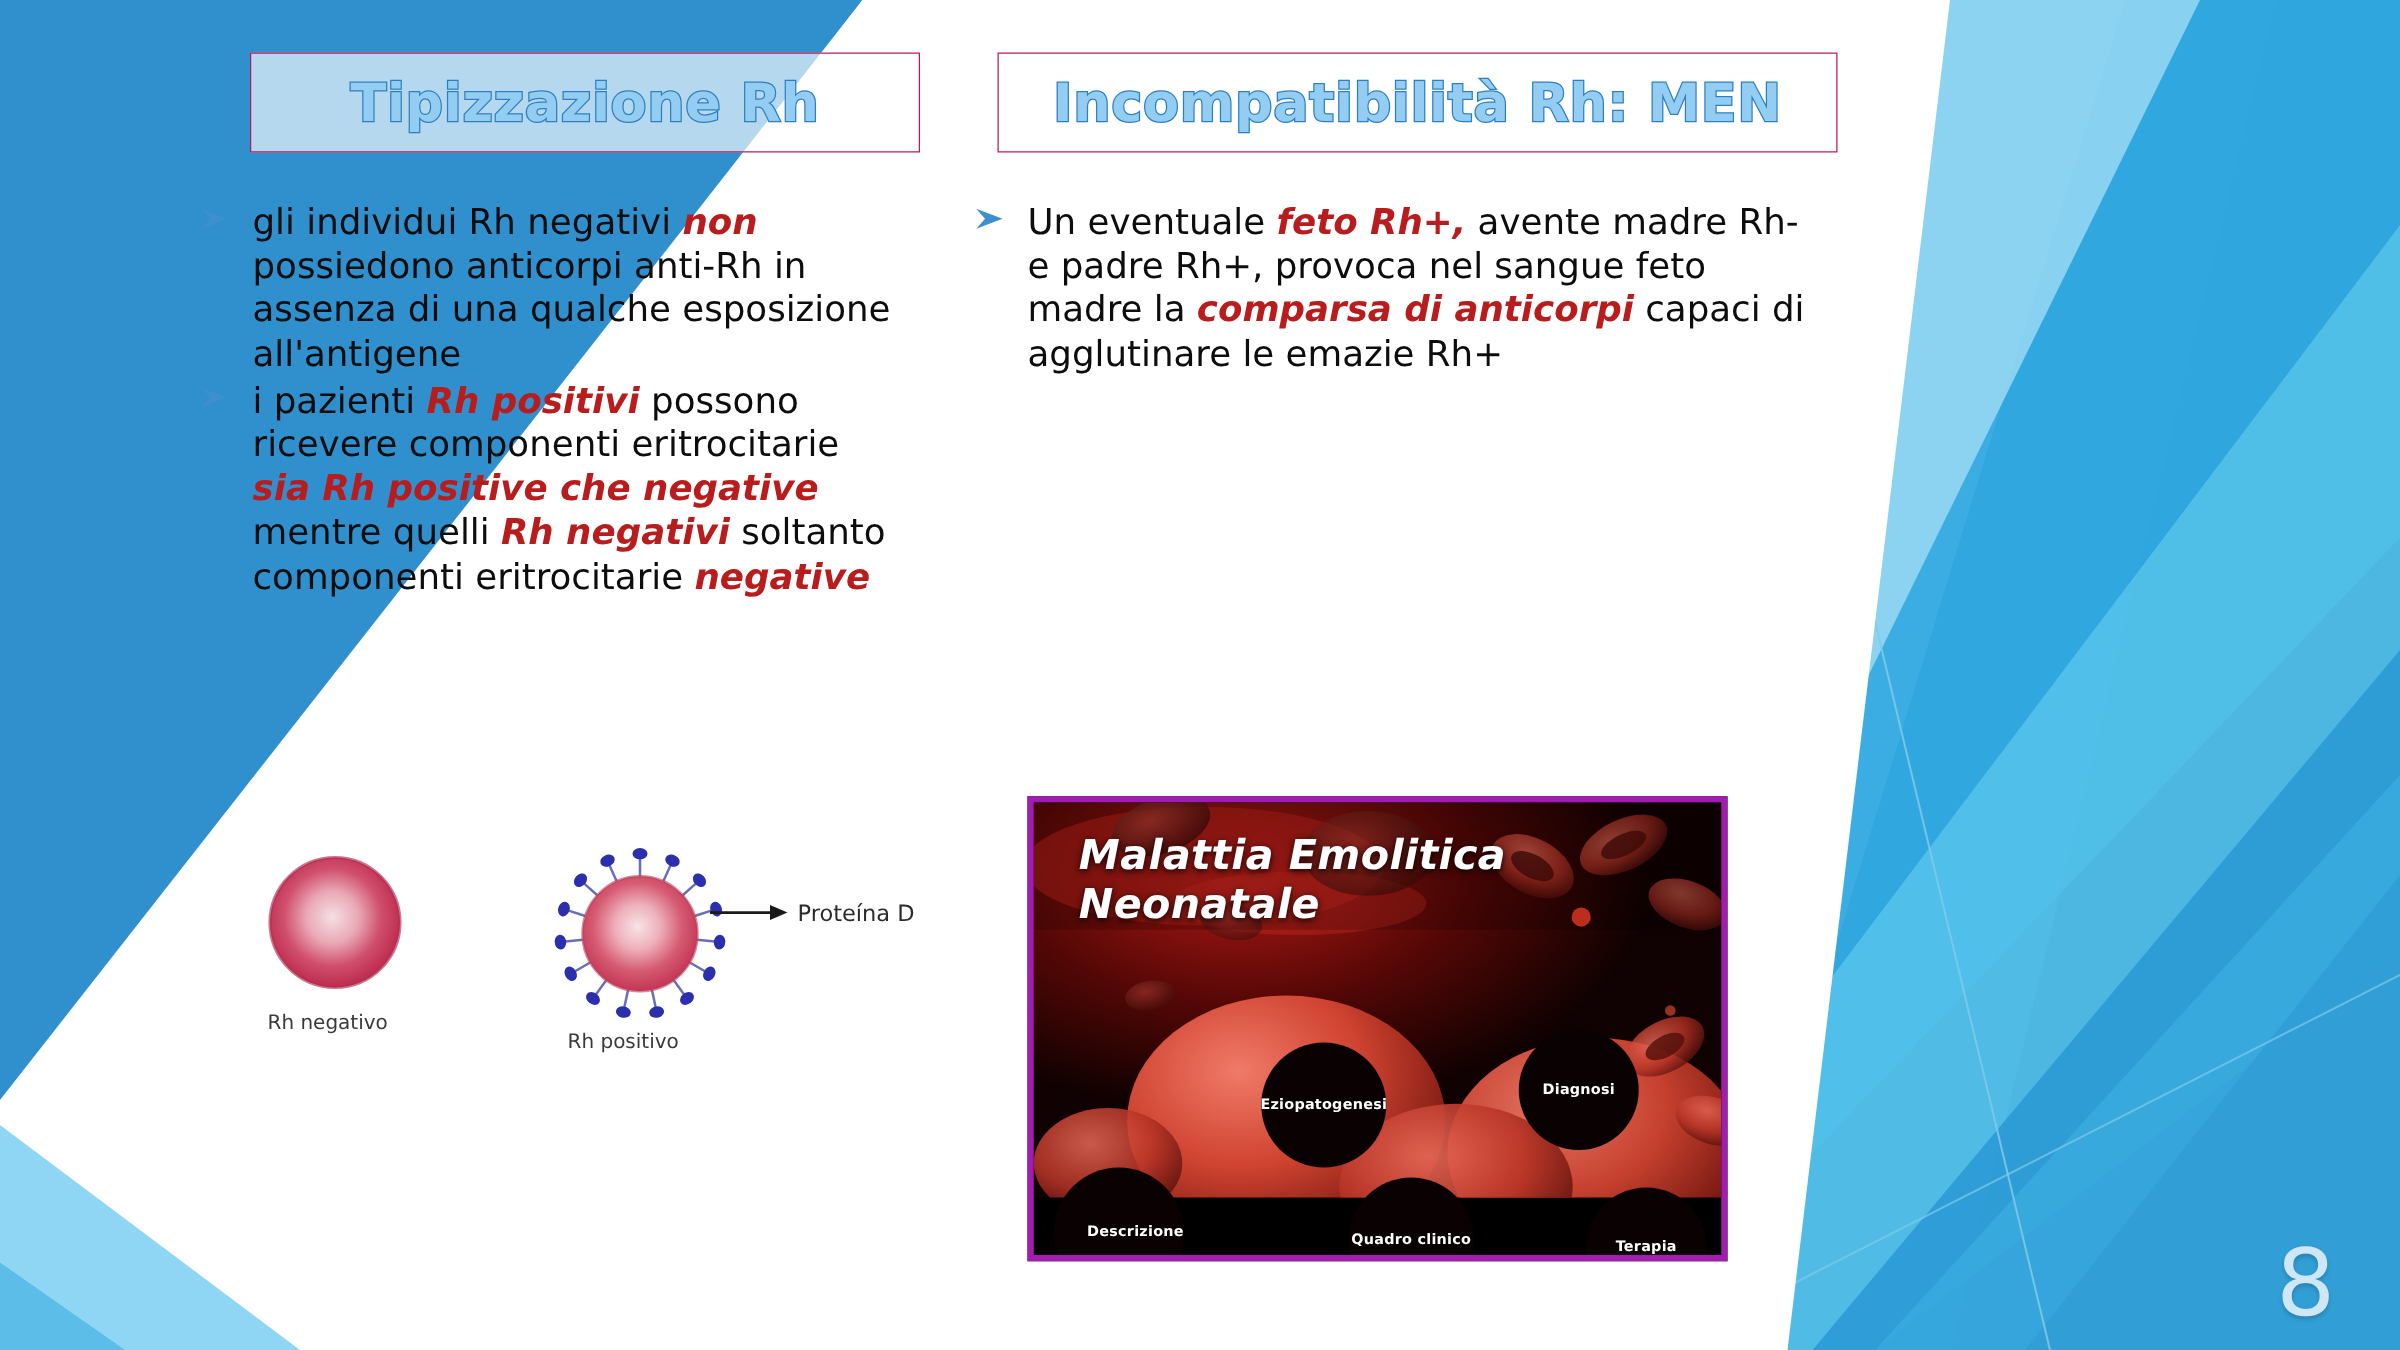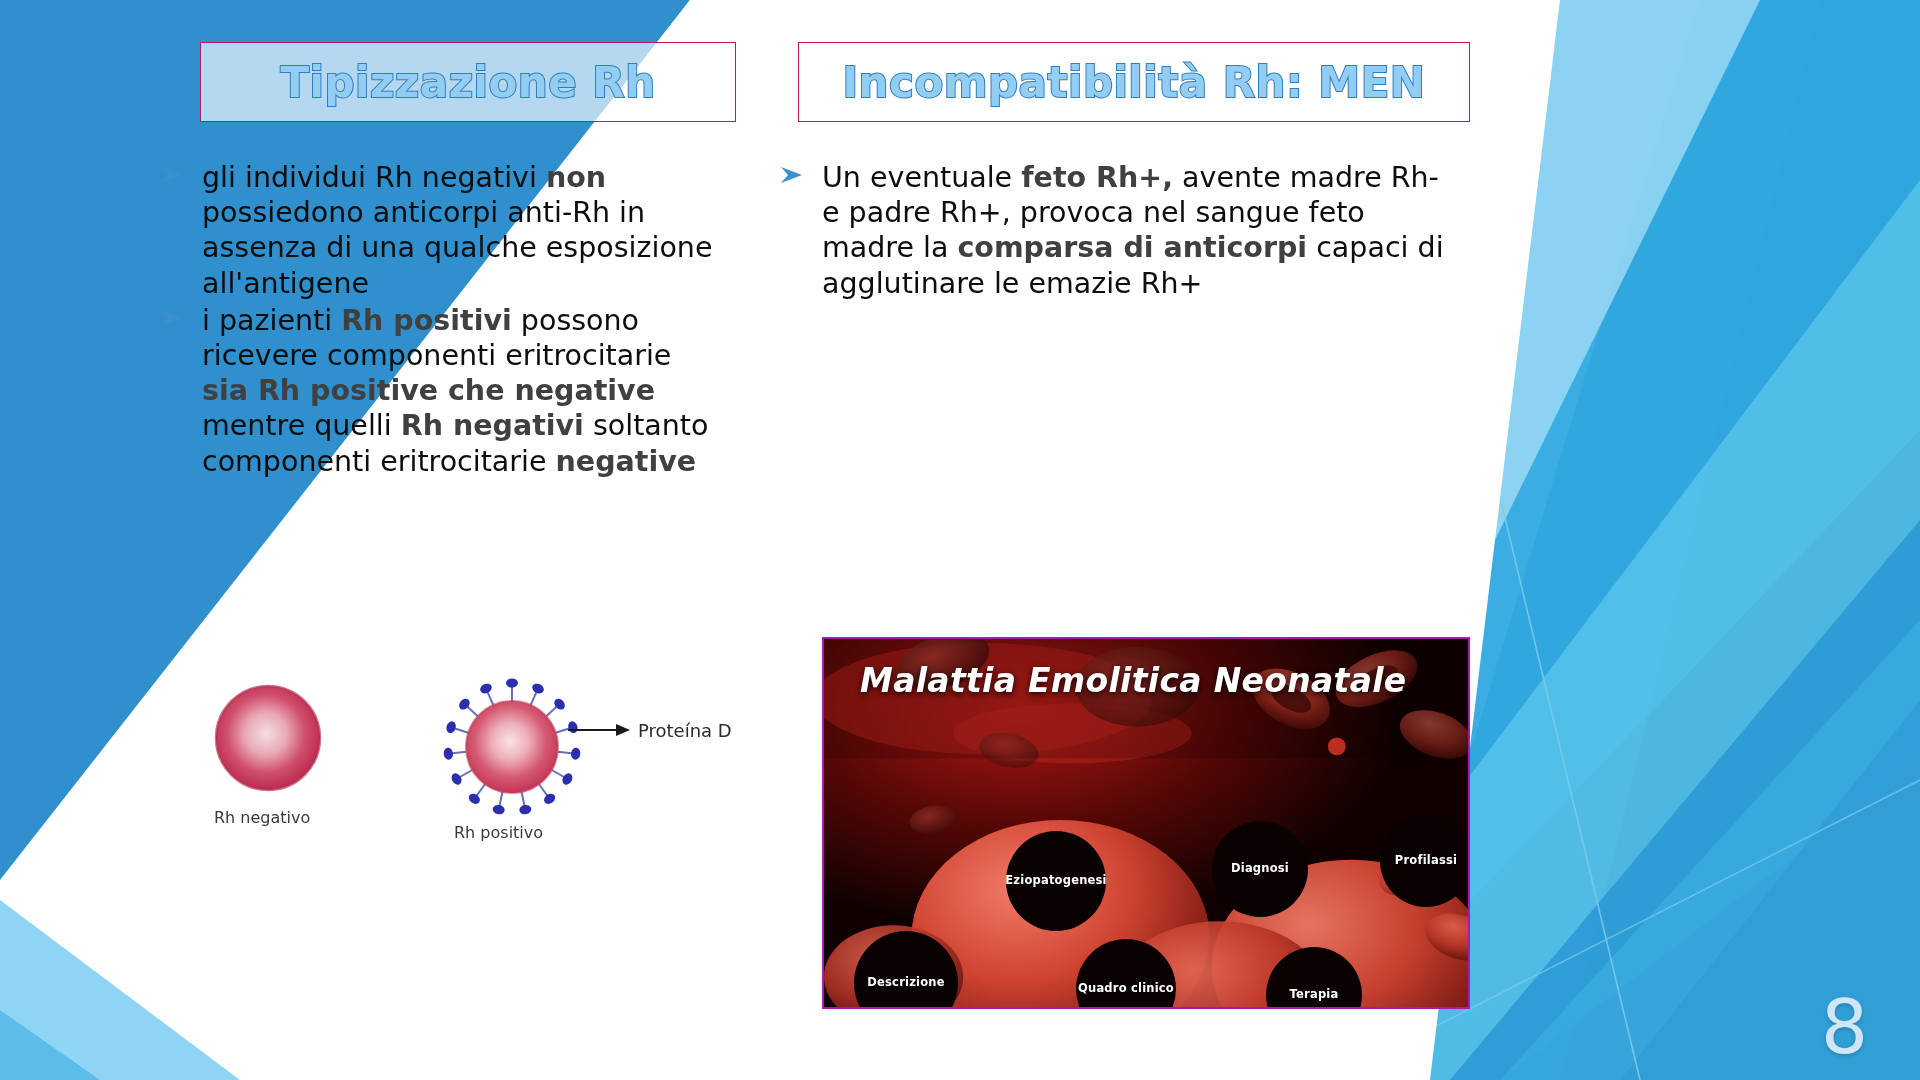--- a/index.html
+++ b/index.html
@@ -63,21 +63,21 @@
   .arrow-svg { display: block; }
   .bullet-text {
     flex: 1 1 auto;
     font-size: 29px;
     line-height: 1.22;
     color: #0d0d0d;
     font-family: "DejaVu Sans", sans-serif;
   }
   #col-left .bullet-text  { font-size: 28.5px; line-height: 1.235; }
   #col-right .bullet-text { font-size: 28.5px; line-height: 1.235; }
-  .hl { color: #404040; font-weight: bold; }
+  .hl { color: #b91c1c; font-weight: bold; font-style: italic; }
 
   
   #rbc-group { position: absolute; left: 190px; top: 675px; width: 560px; height: 220px; }
 
   .rbc-fig { position: absolute; }
   #rbc-neg { left: 18px; top: 5px; width: 120px; }
   #rbc-pos { left: 250px; top: 0px; width: 300px; }
   .rbc-caption {
     font-family: "DejaVu Sans", sans-serif;
     font-size: 16px;
@@ -85,24 +85,24 @@
     text-align: left;
     white-space: nowrap;
   }
   #rbc-neg .rbc-caption { margin-top: 6px; margin-left: 6px; }
   #rbc-pos .rbc-caption { margin-top: 4px; margin-left: 14px; }
 
   
   #men-figure {
     position: absolute;
     left: 822px; top: 637px;
-    width: 648px; height: 372px;
+    width: 560px; height: 372px;
     background: #000;
     overflow: hidden;
-    border: 2px solid #a21caf;
+    border: 5px solid #a21caf;
   }
   #men-figure .men-svg { position: absolute; inset: 0; }
   .men-title {
     position: absolute;
     left: 36px; top: 22px;
     font-family: "DejaVu Sans", sans-serif;
     font-style: italic;
     font-weight: bold;
     font-size: 33px;
     color: #ffffff;
@@ -368,21 +368,21 @@
 
     <div class="men-node" style="left:182px; top:192px; width:100px; height:100px;">
         <span>Eziopatogenesi</span>
       </div>
     <div class="men-node" style="left:388px; top:182px; width:96px; height:96px;">
         <span>Diagnosi</span>
       </div>
     <div class="men-node" style="left:556px; top:176px; width:92px; height:92px;">
         <span>Profilassi</span>
       </div>
-    <div class="men-node" style="left:30px;  top:292px; width:104px; height:104px;">
+    <div class="men-node" style="left:16px;  top:292px; width:104px; height:104px;justify-content:flex-end;">
         <span>Descrizione</span>
       </div>
     <div class="men-node" style="left:252px; top:300px; width:100px; height:100px;">
         <span>Quadro clinico</span>
       </div>
     <div class="men-node" style="left:442px; top:308px; width:96px; height:96px;">
         <span>Terapia</span>
       </div>
   </div>
 

